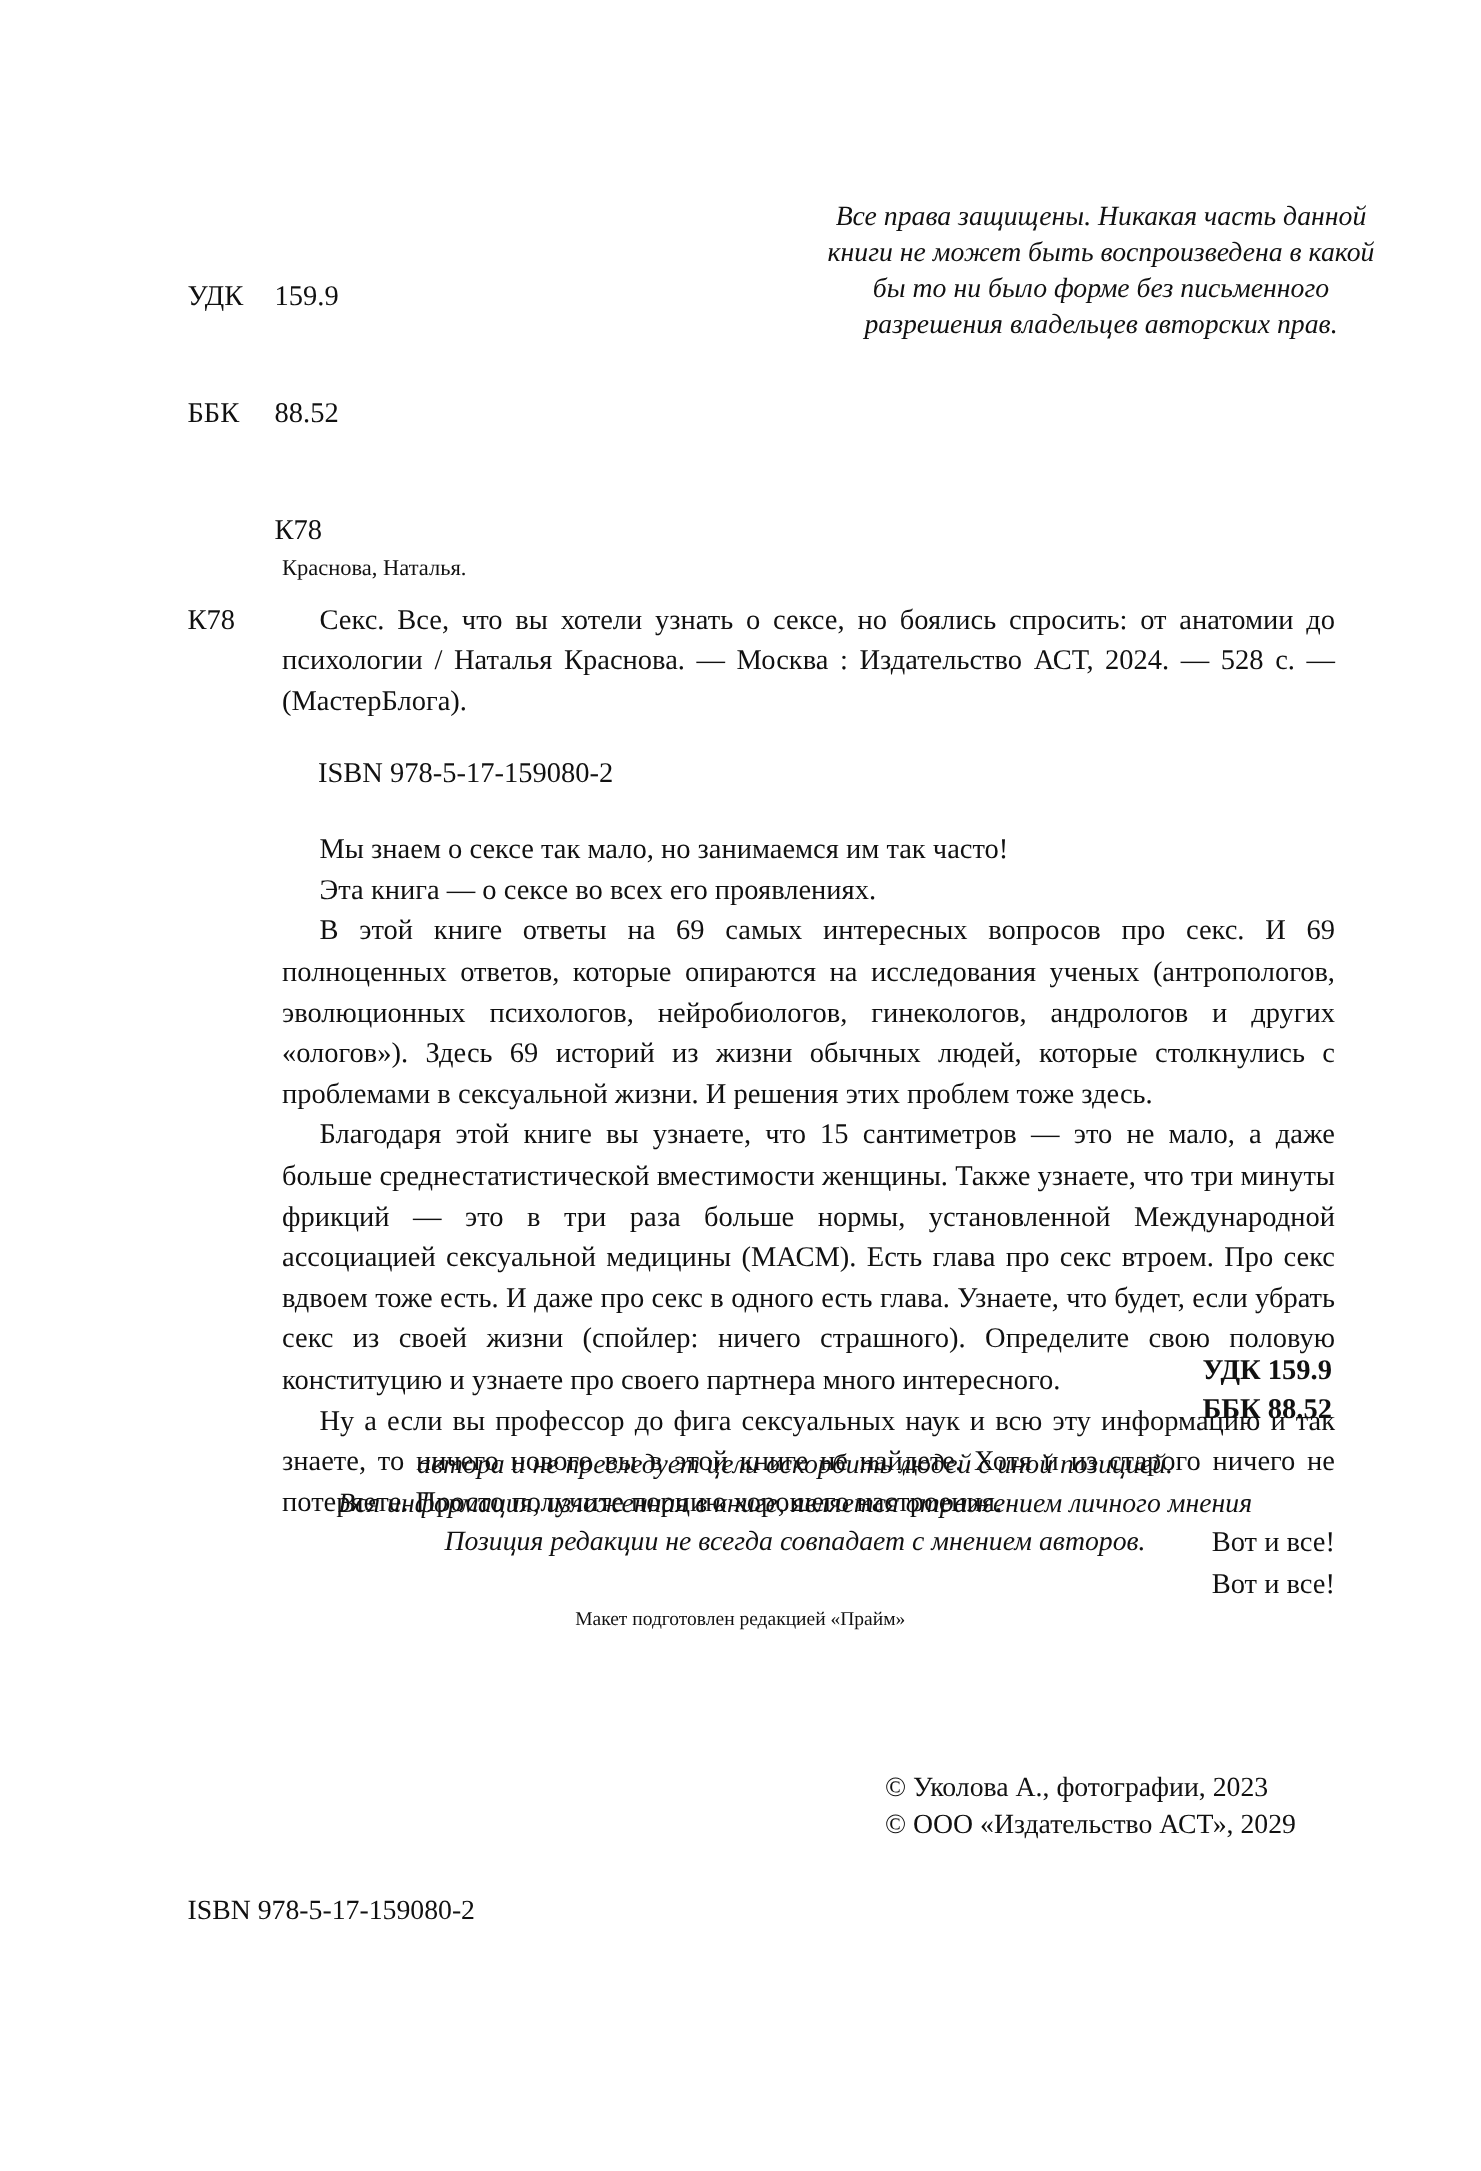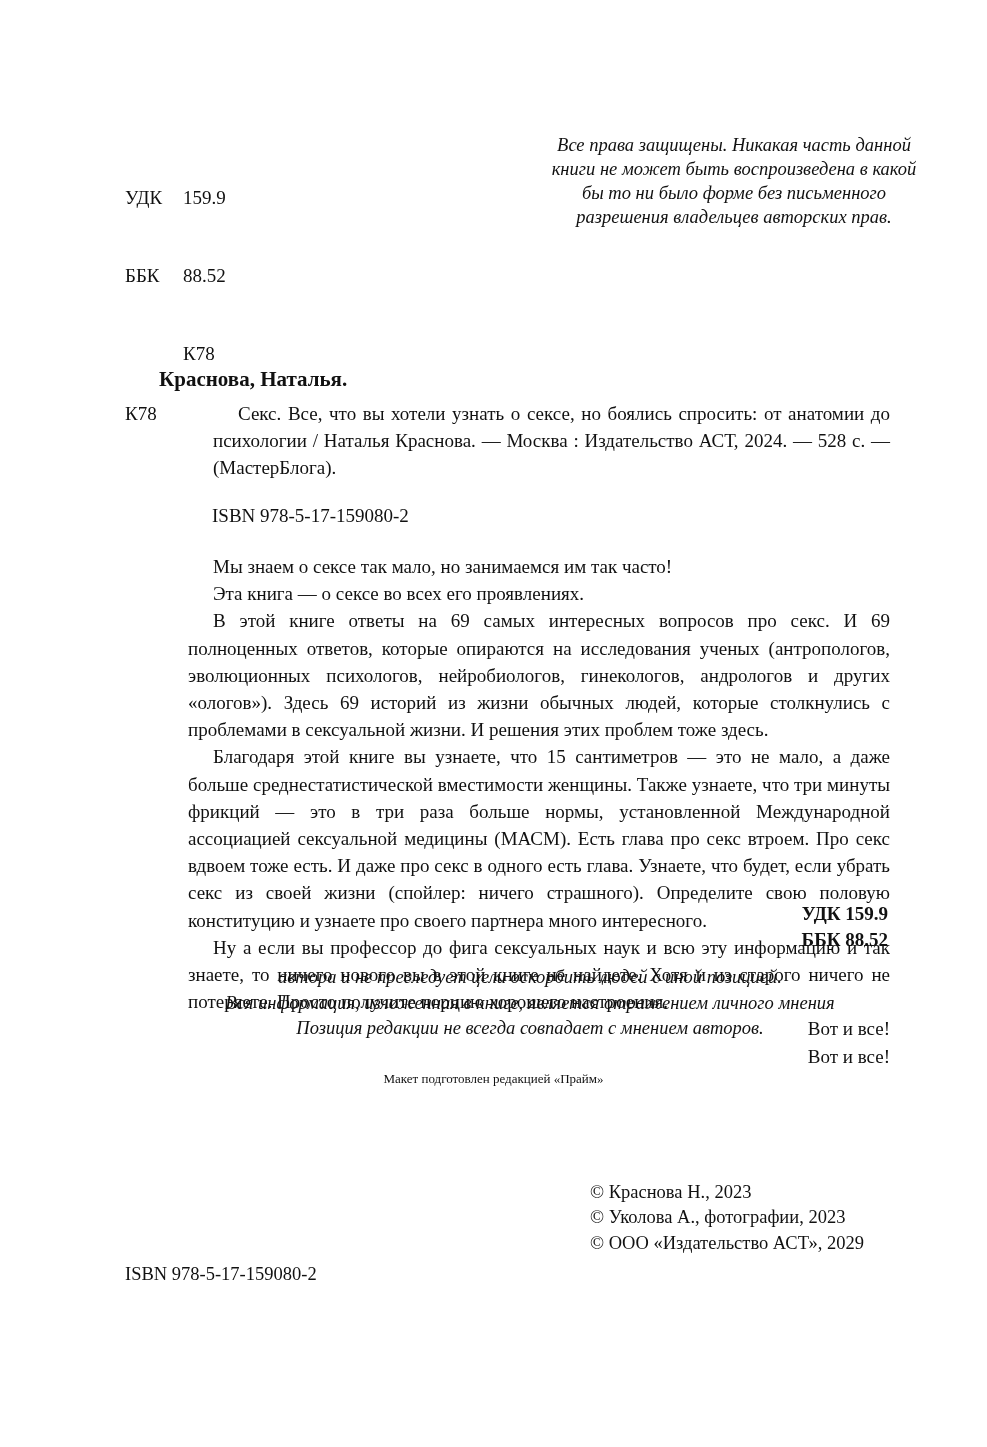--- a/index.html
+++ b/index.html
@@ -52,38 +52,38 @@
   }
 
   
   .bib {
     position: absolute;
     left: 125px;
     top: 366px;
     width: 765px;
   }
   .bib-author {
-    margin-left: 34px;
-    font-weight: bold;
-    font-size: 21px;
+    margin-left: 63px;
+    font-weight: normal;
+    font-size: 15px;
     line-height: 27px;
   }
   .bib-body-wrap {
     position: relative;
     margin-top: 7px;
   }
   .bib-sig {
     position: absolute;
     left: 0;
     top: 0;
     font-size: 19px;
     line-height: 27px;
   }
   .bib-desc {
-    margin-left: 88px;
+    margin-left: 63px;
     font-size: 19px;
     line-height: 27px;
     text-align: justify;
     text-indent: 25px;
   }
   .bib-isbn {
     margin-left: 87px;
     margin-top: 21px;
     font-size: 19px;
     line-height: 27px;
@@ -204,20 +204,19 @@
 
   <div class="disclaimer">
     <div>автора и не преследует цели оскорбить людей с иной позицией.</div>
     <div>Вся информация, изложенная в книге, является отражением личного мнения</div>
     <div>Позиция редакции не всегда совпадает с мнением авторов.</div>
   </div>
 
   <div class="layout-credit">Макет подготовлен редакцией «Прайм»</div>
 
   <div class="copyrights">
-    <div>© Краснова Н., 2023</div>
     <div>© Уколова А., фотографии, 2023</div>
     <div>© ООО «Издательство АСТ», 2029</div>
   </div>
 
   <div class="isbn-bottom">ISBN 978-5-17-159080-2</div>
 
 </div>
 
 </body></html>

